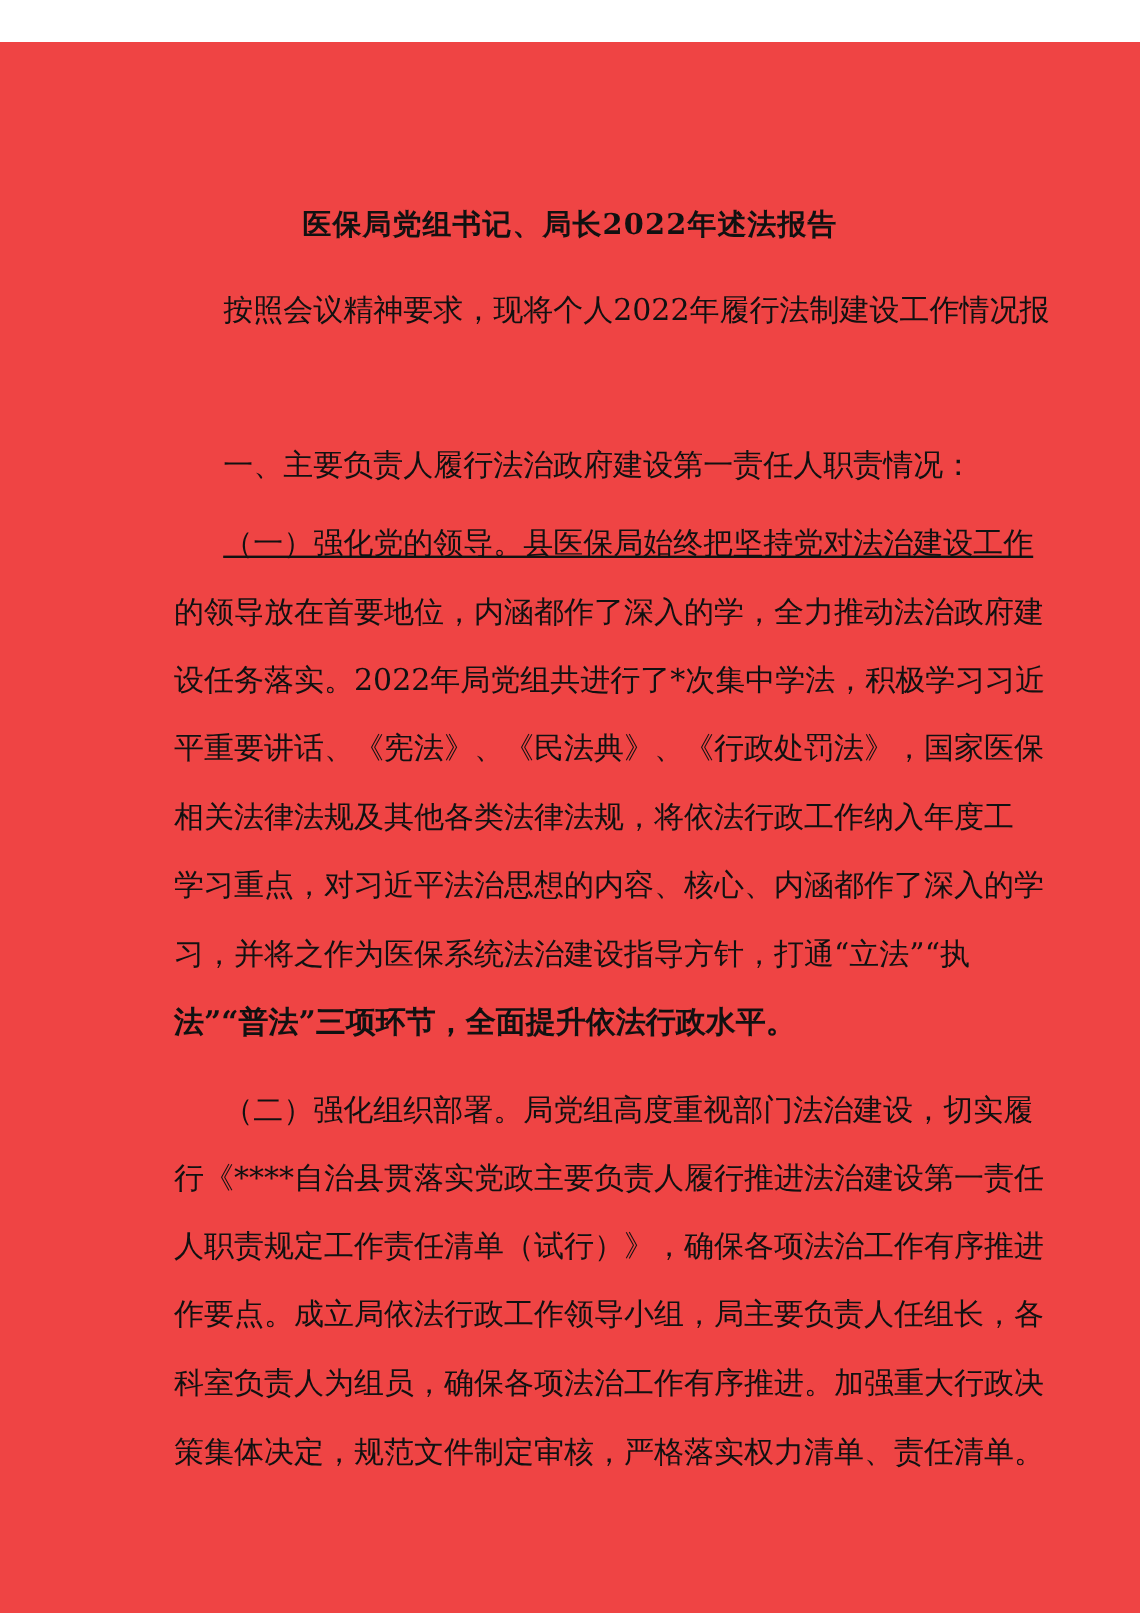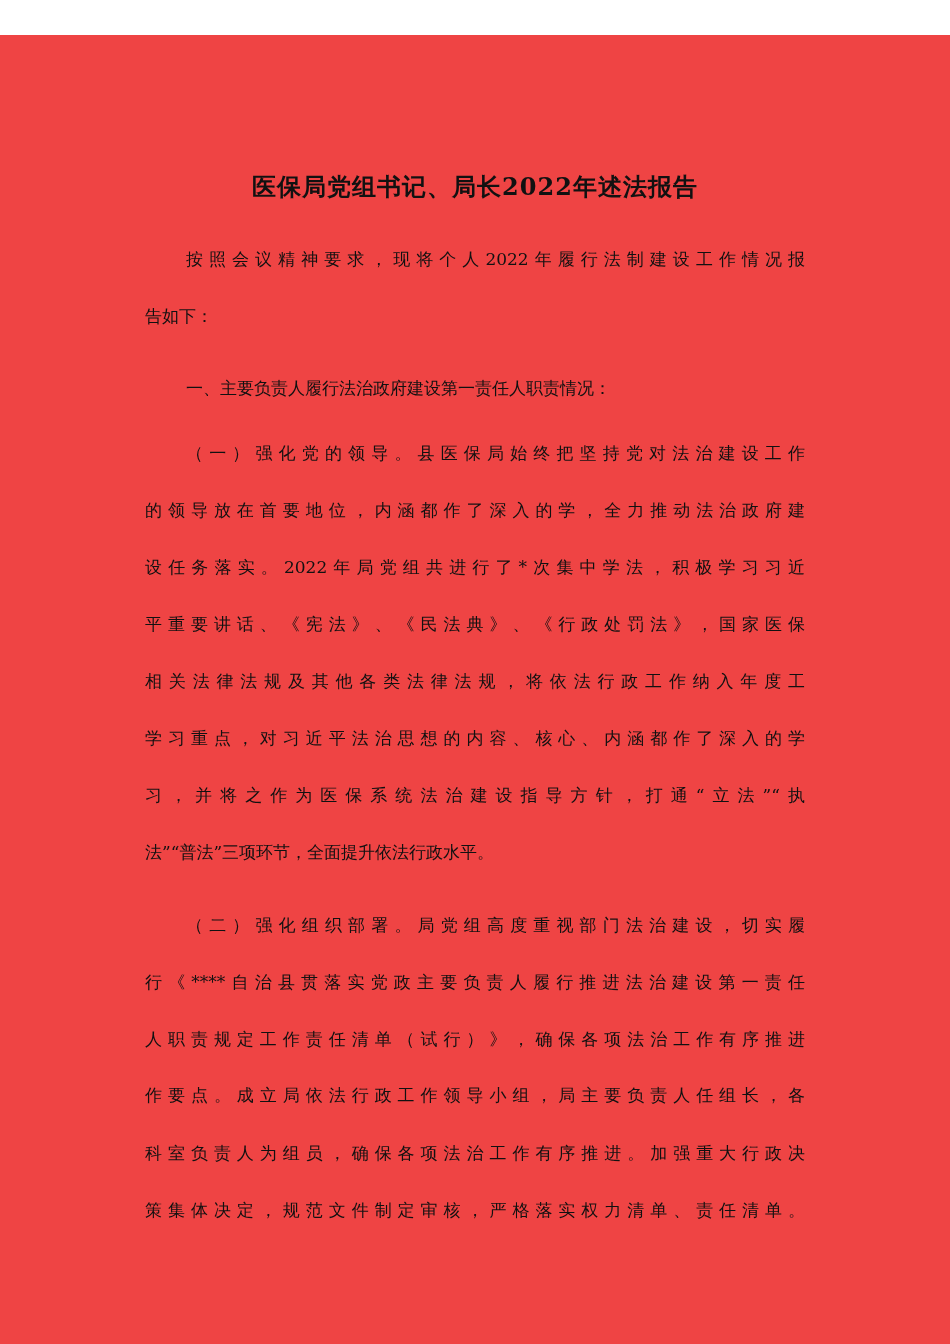--- a/index.html
+++ b/index.html
@@ -32,21 +32,21 @@
       font-size: 24px;
       font-weight: bold;
       letter-spacing: 1px;
       line-height: 32px;
       white-space: nowrap;
     }
     .line {
       position: absolute;
       left: 145px;
       width: 660px;
-      font-size: 17px;
+      font-size: 25px;
       line-height: 28px;
       white-space: nowrap;
       text-align: justify;
       text-align-last: justify;
       letter-spacing: 0;
     }
     .line.indent {
       left: 186px;
       width: 619px;
     }
@@ -55,32 +55,31 @@
     }
   </style>
 </head>
 <body>
 
 <div class="page">
 
   <div class="title">医保局党组书记、局长2022年述法报告</div>
 
   <div class="line indent" style="top:210px;">按照会议精神要求，现将个人2022年履行法制建设工作情况报</div>
-  <div class="line last" style="top:267px;">告如下：</div>
 
   <div class="line indent last" style="top:339px;">一、主要负责人履行法治政府建设第一责任人职责情况：</div>
 
-  <div class="line indent" style="top:404px;">（一）强化党的领导。县医保局始终把坚持党对法治建设工作</div>
+  <div class="line indent" style="top:404px;text-decoration:underline;">（一）强化党的领导。县医保局始终把坚持党对法治建设工作</div>
   <div class="line" style="top:461px;">的领导放在首要地位，内涵都作了深入的学，全力推动法治政府建</div>
   <div class="line" style="top:518px;">设任务落实。2022年局党组共进行了*次集中学法，积极学习习近</div>
   <div class="line" style="top:575px;">平重要讲话、《宪法》、《民法典》、《行政处罚法》，国家医保</div>
   <div class="line" style="top:632px;">相关法律法规及其他各类法律法规，将依法行政工作纳入年度工</div>
   <div class="line" style="top:689px;">学习重点，对习近平法治思想的内容、核心、内涵都作了深入的学</div>
   <div class="line" style="top:746px;">习，并将之作为医保系统法治建设指导方针，打通“立法”“执</div>
-  <div class="line last" style="top:803px;">法”“普法”三项环节，全面提升依法行政水平。</div>
+  <div class="line last" style="top:803px;font-weight:bold;">法”“普法”三项环节，全面提升依法行政水平。</div>
 
   <div class="line indent" style="top:876px;">（二）强化组织部署。局党组高度重视部门法治建设，切实履</div>
   <div class="line" style="top:933px;">行《****自治县贯落实党政主要负责人履行推进法治建设第一责任</div>
   <div class="line" style="top:990px;">人职责规定工作责任清单（试行）》，确保各项法治工作有序推进</div>
   <div class="line" style="top:1047px;font-family:Liberation Serif, serif;">作要点。成立局依法行政工作领导小组，局主要负责人任组长，各</div>
   <div class="line" style="top:1104px;">科室负责人为组员，确保各项法治工作有序推进。加强重大行政决</div>
   <div class="line" style="top:1161px;">策集体决定，规范文件制定审核，严格落实权力清单、责任清单。</div>
 
 </div>
 

